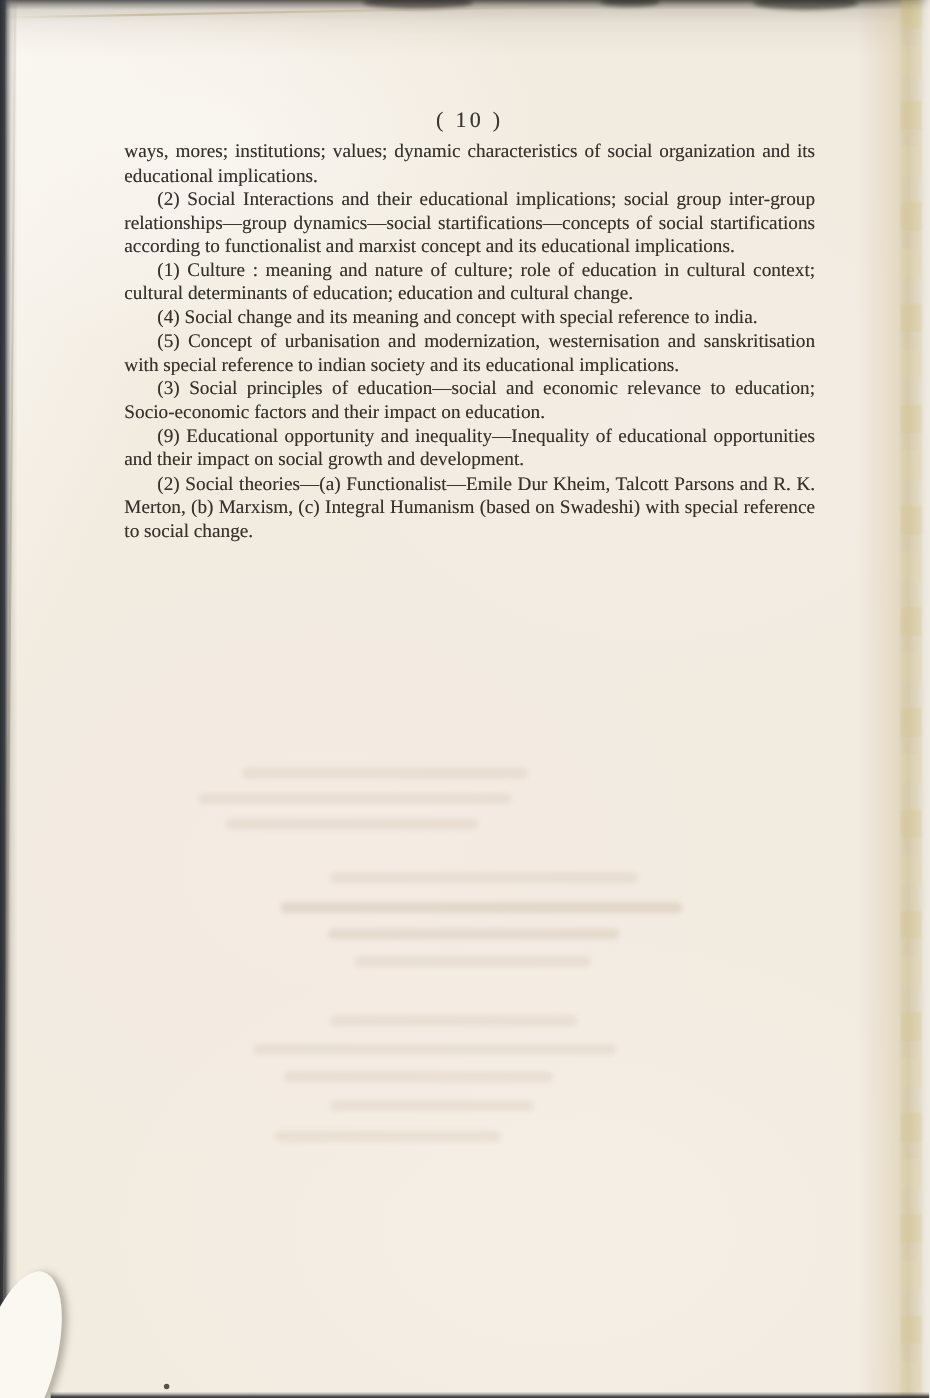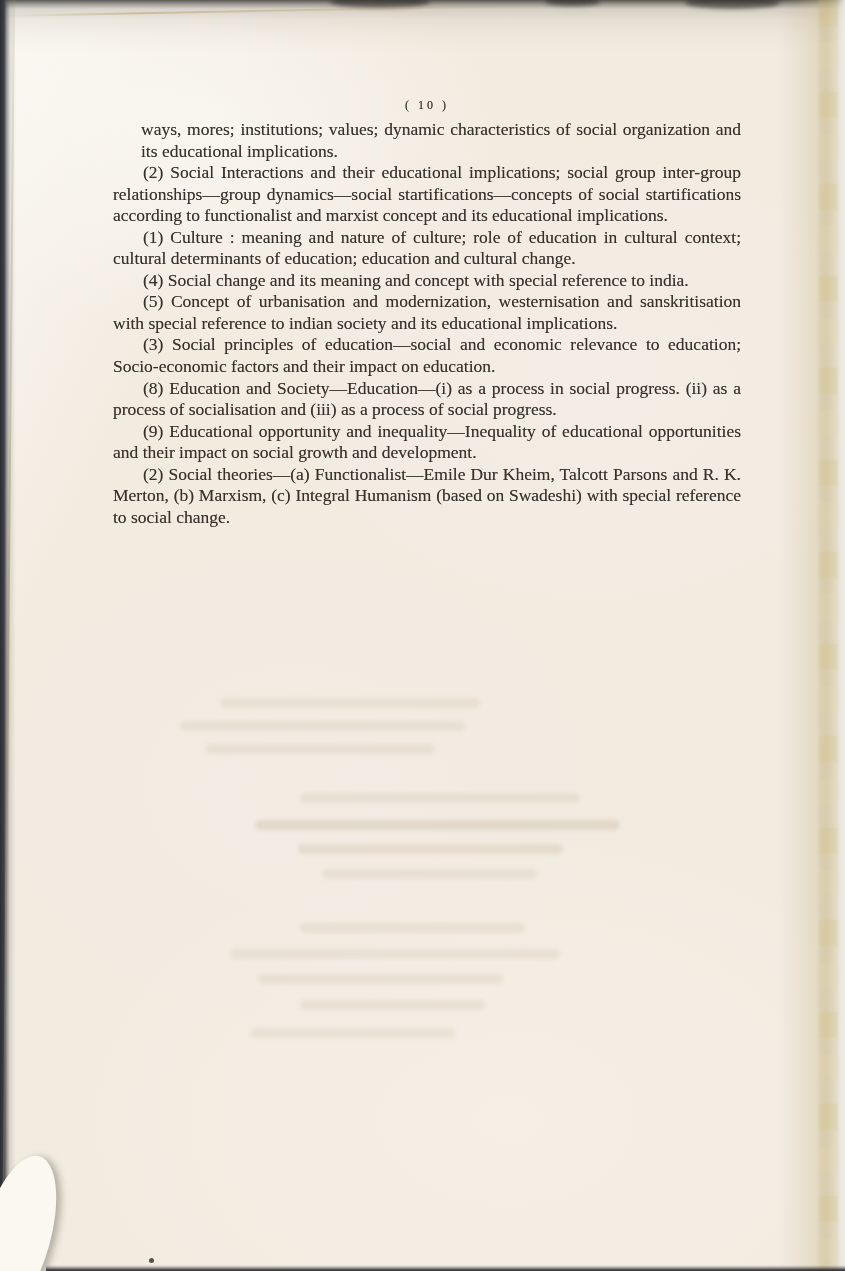--- a/index.html
+++ b/index.html
@@ -95,29 +95,29 @@
   .g9 {left:230px;top:949px;width:330px;}
   .g10{left:258px;top:974px;width:245px;}
   .g11{left:300px;top:1000px;width:185px;}
   .g12{left:250px;top:1028px;width:205px;}
 
   
   .content{
     position:absolute;left:113px;top:98px;width:628px;color:var(--ink);
   }
   .page-number{
-    text-align:center;font-size:12px;letter-spacing:3px;margin-bottom:6px;
+    text-align:center;font-size:20px;letter-spacing:3px;margin-bottom:6px;
     color:#3a3833;text-shadow:0 0 .5px rgba(55,50,44,.55);
   }
   .body-text p{
     margin:0;font-size:17.5px;line-height:21.55px;text-align:justify;
     text-indent:30px;color:var(--ink);
     text-shadow:0 0 .5px rgba(55,50,44,.5);
   }
-  .body-text p.noindent{text-indent:0;margin-left:28px;}
+  .body-text p.noindent{text-indent:0;}
 </style>
 </head>
 <body>
 
 <div class="scan">
 
   <div class="ghost g1"></div>
   <div class="ghost g2"></div>
   <div class="ghost g3"></div>
   <div class="ghost g4"></div>
@@ -132,21 +132,20 @@
 
   <div class="content">
     <div class="page-number">( 10 )</div>
     <div class="body-text">
       <p class="noindent">ways, mores; institutions; values; dynamic characteristics of social organization and its educational implications.</p>
       <p>(2) Social Interactions and their educational implications; social group inter-group relationships—group dynamics—social startifications—concepts of social startifications according to functionalist and marxist concept and its educational implications.</p>
       <p>(1) Culture : meaning and nature of culture; role of education in cultural context; cultural determinants of education; education and cultural change.</p>
       <p>(4) Social change and its meaning and concept with special reference to india.</p>
       <p>(5) Concept of urbanisation and modernization, westernisation and sanskritisation with special reference to indian society and its educational implications.</p>
       <p>(3) Social principles of education—social and economic relevance to education; Socio-economic factors and their impact on education.</p>
-      <p>(8) Education and Society—Education—(i) as a process in social progress. (ii) as a process of socialisation and (iii) as a process of social progress.</p>
       <p>(9) Educational opportunity and inequality—Inequality of educational opportunities and their impact on social growth and development.</p>
       <p>(2) Social theories—(a) Functionalist—Emile Dur Kheim, Talcott Parsons and R. K. Merton, (b) Marxism, (c) Integral Humanism (based on Swadeshi) with special reference to social change.</p>
     </div>
   </div>
 
   <div class="edge-top"></div>
   <div class="edge-top-blotch blotch-a"></div>
   <div class="edge-top-blotch blotch-b"></div>
   <div class="edge-top-blotch blotch-c"></div>
   <div class="crease-top"></div>

